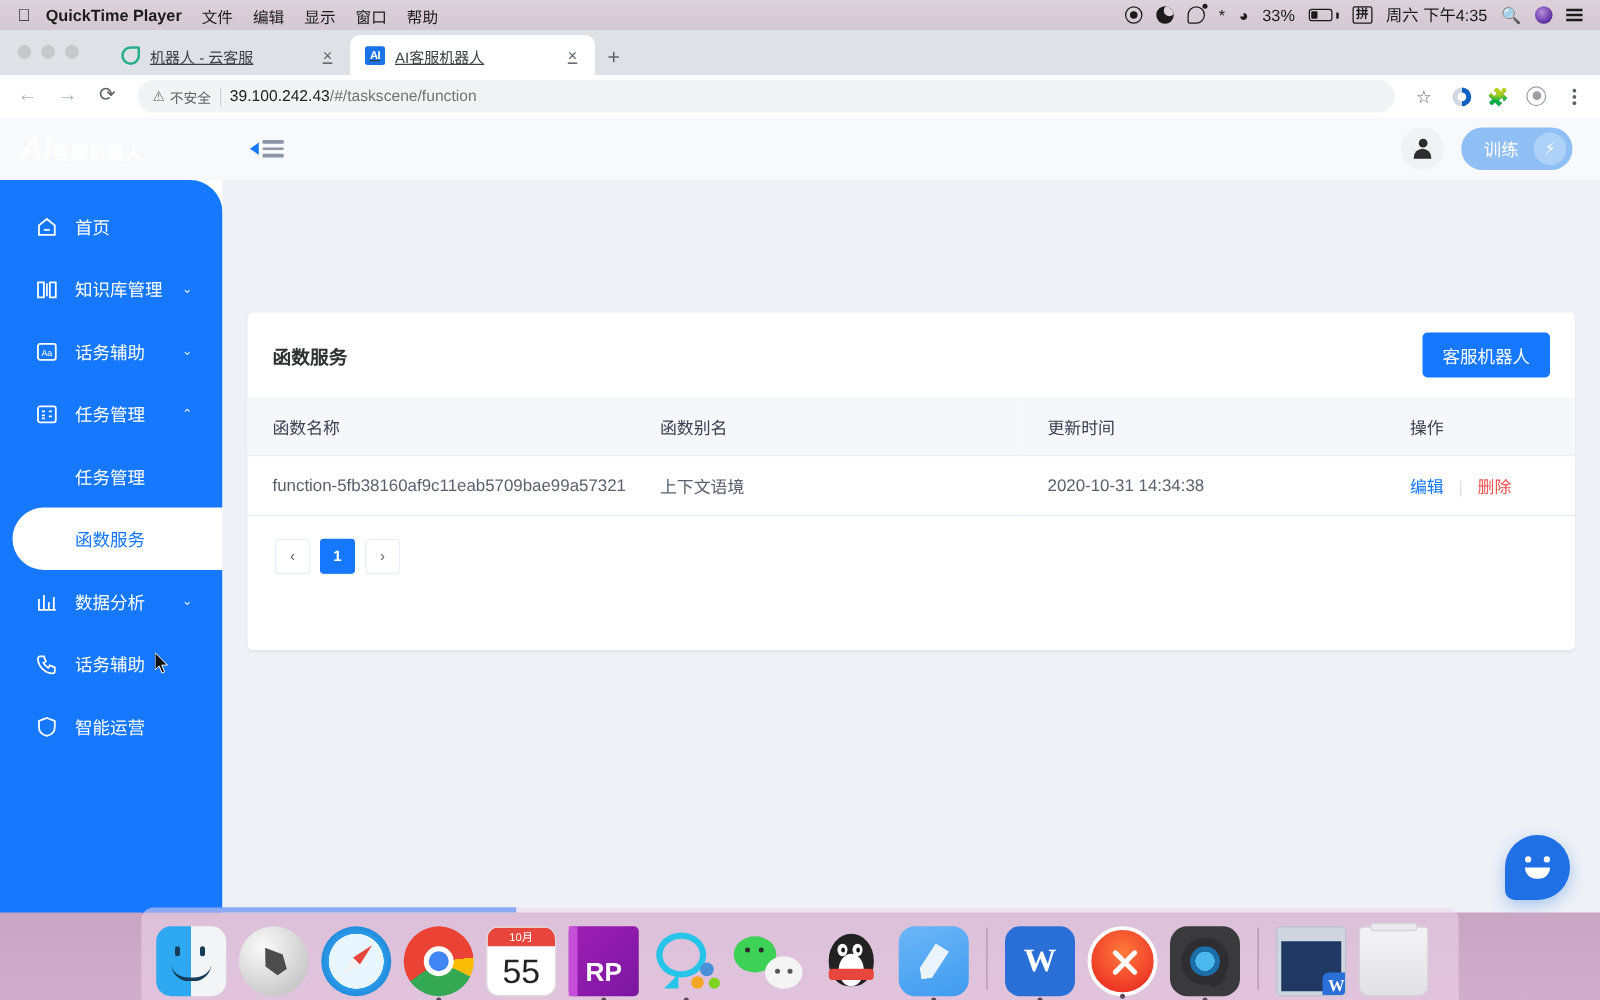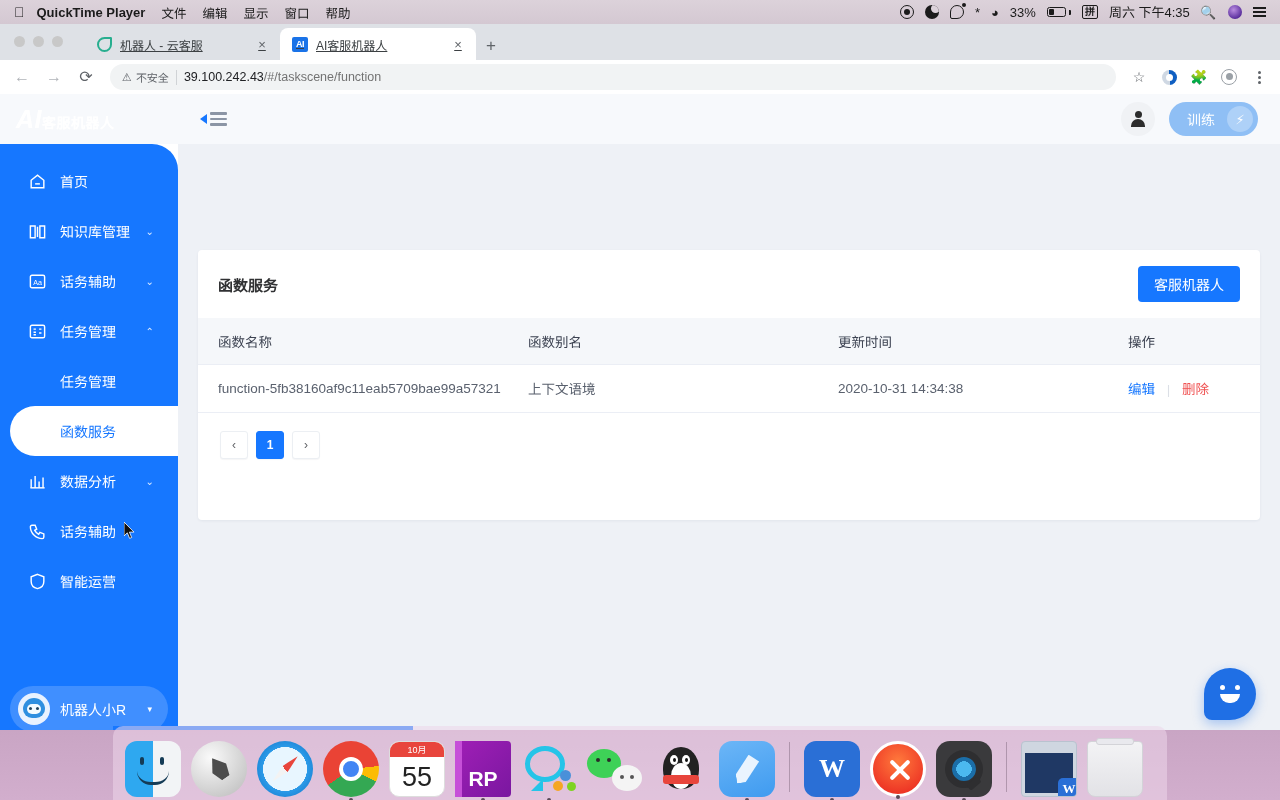--- a/index.html
+++ b/index.html
@@ -458,30 +458,20 @@
         </div>
         <div class="nav-item">
           <span class="nico">
             <svg width="19" height="19" viewBox="0 0 24 24" fill="none" stroke="#fff" stroke-width="1.8">
                 <path d="M12 3l8 3v6c0 5-3.5 8-8 9-4.5-1-8-4-8-9V6z"></path>
               </svg>
           </span>
           <span>智能运营</span>
         </div>
 
-        <div class="robot-chip">
-          <span class="robot-av">
-              <span class="robot-eyes">
-                <i></i>
-                <i></i>
-              </span>
-            </span>
-          <span>机器人小R</span>
-          <span class="robot-caret">▾</span>
-        </div>
       </div>
 
       <div class="content">
         <div class="panel">
           <div class="panel-head">
             <span class="panel-title">函数服务</span>
             <span class="primary-btn">客服机器人</span>
           </div>
           <table class="fn-table">
             <thead>

